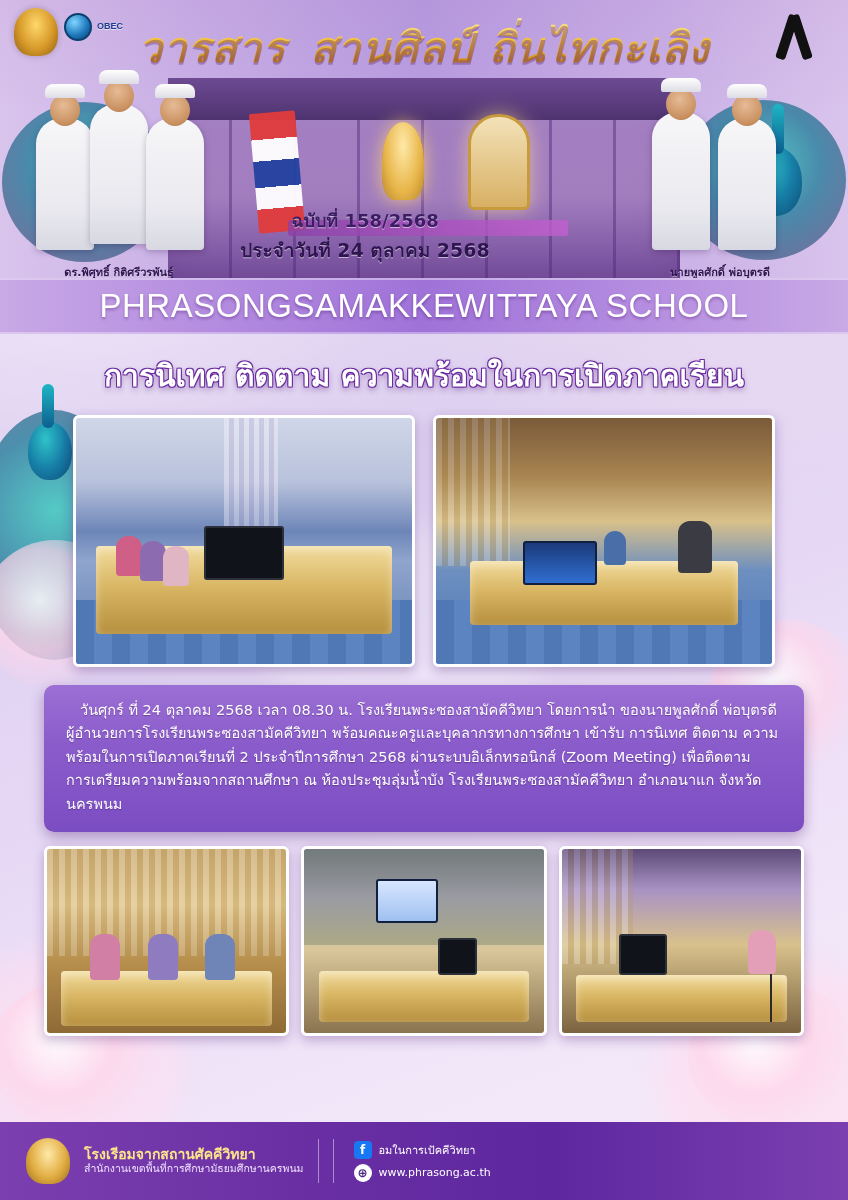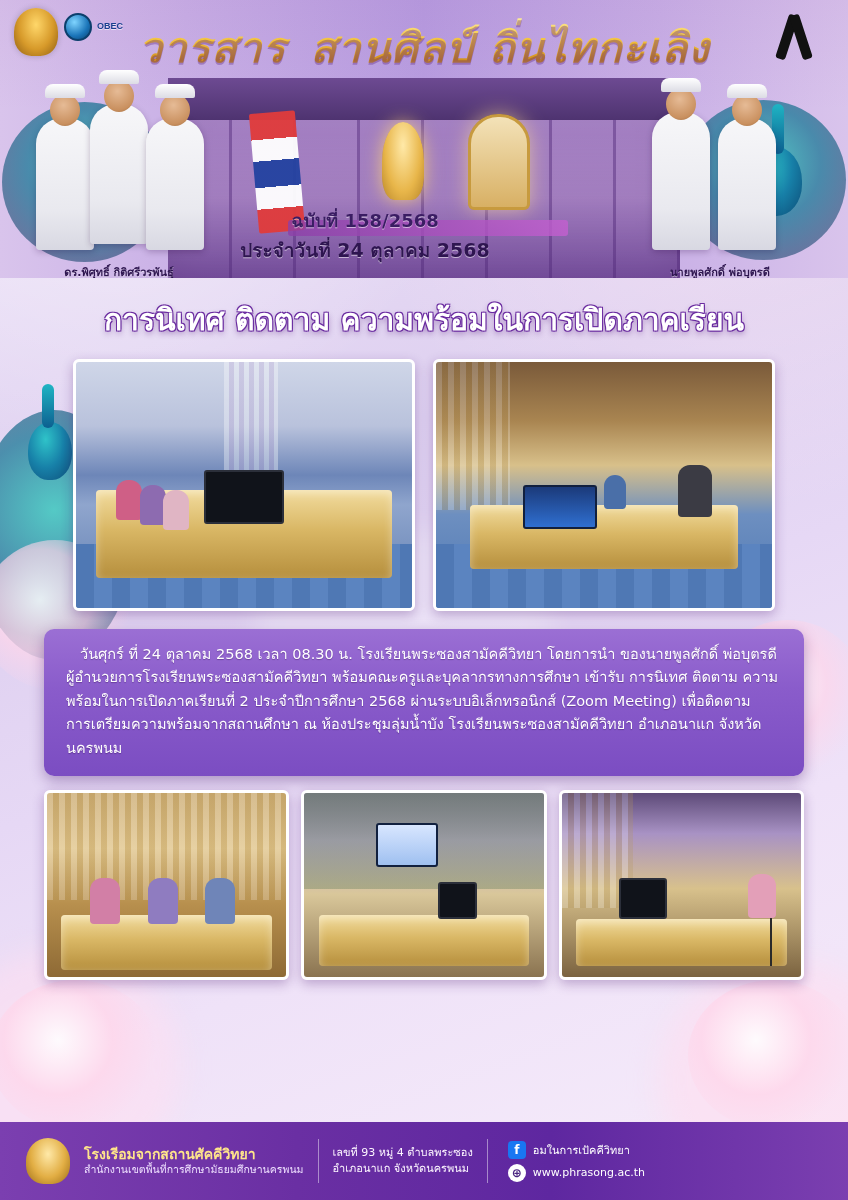--- a/index.html
+++ b/index.html
@@ -286,21 +286,21 @@
   .footer-seal {
     width: 44px; height: 46px; border-radius: 50% 50% 40% 40%;
     background: radial-gradient(ellipse at 50% 35%, #ffe9a8 0%, #e2ae44 55%, #9c6c16 100%);
     flex: 0 0 auto;
   }
   .footer-block { color: #fff; line-height: 1.3; }
   .footer-school {
     font-family: "DejaVu Sans", sans-serif;
     font-size: 14px; font-weight: bold; color: #ffe58a;
   }
-  .footer-office { font-family: Liberation Serif, serif; font-size: 10.5px; color: #efe0ff; }
+  .footer-office { font-family: Liberation Mono, monospace; font-size: 10.5px; color: #efe0ff; }
   .footer-sep { width: 1px; height: 44px; background: rgba(255,255,255,0.45); }
   .footer-addr { font-family: "DejaVu Sans", sans-serif; font-size: 11px; color: #fdf6ff; line-height: 1.5; }
   .footer-social { display: flex; flex-direction: column; gap: 5px; margin-left: 6px; }
   .soc-row { display: flex; align-items: center; gap: 7px; }
   .soc-ico {
     width: 18px; height: 18px; border-radius: 4px; flex: 0 0 auto;
     display: flex; align-items: center; justify-content: center;
     font-family: "DejaVu Sans", sans-serif; font-size: 12px; font-weight: bold; color: #fff;
   }
   .soc-fb { background: #1877f2; }
@@ -390,20 +390,23 @@
     <div class="person person-right">
       <div class="person-photos">
         <div class="figure" style="left:52px; bottom:16px; height:138px;"></div>
         <div class="figure" style="left:118px; bottom:16px; height:132px;"></div>
       </div>
       <div class="person-caption">นายพูลศักดิ์ พ่อบุตรดี</div>
 
     </div>
   </div>
 
+  <div class="school-band">
+    <div class="school-band-text">PHRASONGSAMAKKEWITTAYA SCHOOL</div>
+  </div>
 
   <div class="headline">
     <div class="headline-l1">การนิเทศ ติดตาม ความพร้อมในการเปิดภาคเรียน</div>
   </div>
 
   <div class="peacock pk-left-mid">
     <div class="pk-tail" style="left:-20px; top:60px; width:160px; height:250px;"></div>
     <div class="pk-body" style="left:34px; top:72px; width:44px; height:58px;"></div>
     <div class="pk-neck" style="left:48px; top:34px; height:44px;"></div>
   </div>
@@ -470,24 +473,20 @@
     </div>
   </div>
 
   <div class="footer">
     <div class="footer-seal"></div>
     <div class="footer-block">
       <div class="footer-school">โรงเรีอมจากสถานศัคคีวิทยา</div>
       <div class="footer-office">สำนักงานเขตพื้นที่การศึกษามัธยมศึกษานครพนม</div>
     </div>
     <div class="footer-sep"></div>
-    <div class="footer-addr">
-      <div>เลขที่ 93 หมู่ 4 ตำบลพระซอง</div>
-      <div>อำเภอนาแก จังหวัดนครพนม</div>
-    </div>
     <div class="footer-sep"></div>
     <div class="footer-social">
       <div class="soc-row">
         <span class="soc-ico soc-fb">f</span>
         <span class="soc-text">อมในการเปัคคีวิทยา</span>
       </div>
       <div class="soc-row">
         <span class="soc-ico soc-web">⊕</span>
         <span class="soc-text">www.phrasong.ac.th</span>
       </div>

